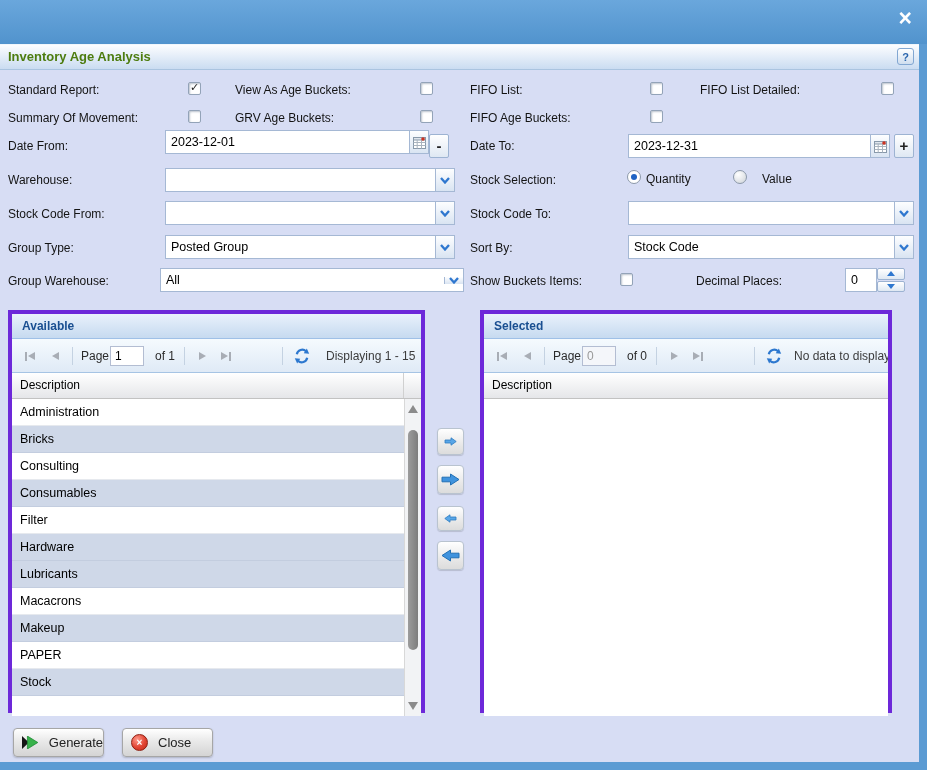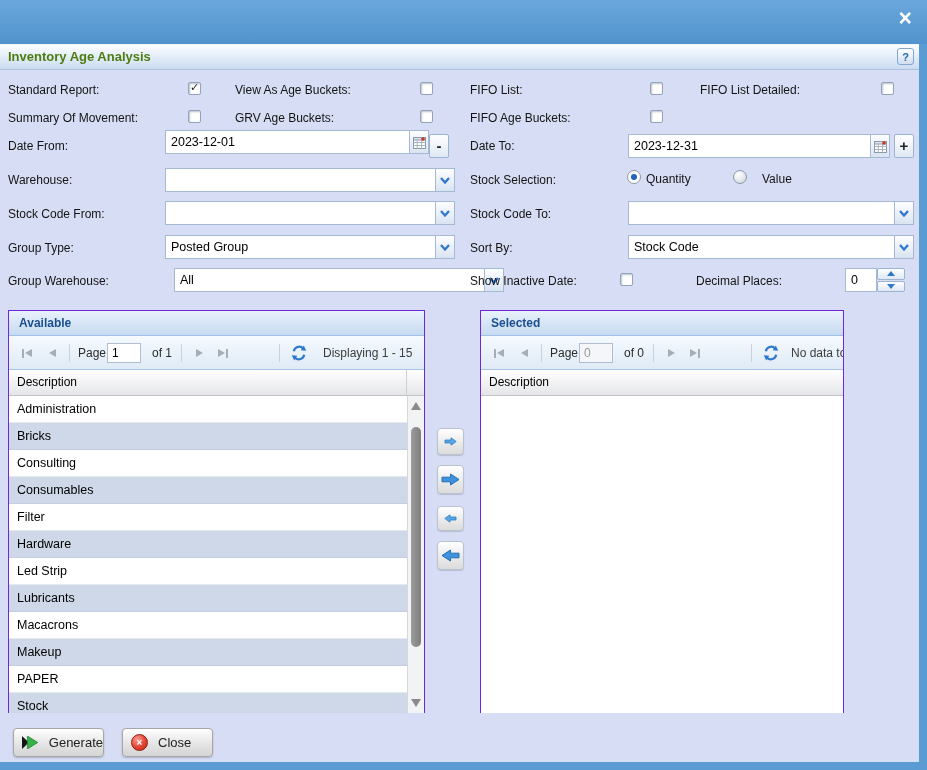--- a/index.html
+++ b/index.html
@@ -54,24 +54,24 @@
 
   .spinner { position:absolute; width:28px; height:24px; display:flex; flex-direction:column; gap:1px; }
   .spinbtn { flex:1; border:1px solid #9db3d2; border-radius:2px; background:linear-gradient(#ffffff,#dfe8f3);
     display:flex; align-items:center; justify-content:center; box-sizing:border-box; cursor:pointer; }
   .tri-up { width:0; height:0; border-left:4px solid transparent; border-right:4px solid transparent;
     border-bottom:5px solid #2f77cf; }
   .tri-down { width:0; height:0; border-left:4px solid transparent; border-right:4px solid transparent;
     border-top:5px solid #2f77cf; }
 
   
-  .panel { position:absolute; top:310px; height:403px; border:1px solid #6d28d9; background:#fff;
+  .panel { position:absolute; top:310px; height:403px; border:4px solid #6d28d9; background:#fff;
     box-sizing:border-box; }
   #panel-available { left:8px; width:417px; }
-  #panel-selected { left:480px; width:364px; }
+  #panel-selected { left:480px; width:412px; }
   .panel-title { height:24px; background:linear-gradient(#e9f1fc,#c6daf0); border-bottom:1px solid #9fc0e7;
     font-size:12px; font-weight:bold; color:#1a4f91; line-height:24px; padding-left:10px; }
   .ptoolbar { position:relative; height:34px; background:linear-gradient(#f5fafe,#dfeaf6);
     border-bottom:1px solid #a6c4e4; overflow:hidden; white-space:nowrap; box-sizing:border-box; }
   .tb-item { position:absolute; top:7px; height:20px; display:flex; align-items:center; gap:1px; }
   .pgbtn { width:20px; justify-content:center; cursor:pointer; }
   .tri-l { width:0; height:0; border-top:4.5px solid transparent; border-bottom:4.5px solid transparent;
     border-right:7px solid #a8adb5; }
   .tri-r { width:0; height:0; border-top:4.5px solid transparent; border-bottom:4.5px solid transparent;
     border-left:7px solid #a8adb5; }
@@ -229,29 +229,29 @@
   <div class="tfield" style="left:628px; top:235px; width:286px;">
     <span class="combo-text">Stock Code</span>
     <span class="trigger">
       <svg width="10" height="7" viewBox="0 0 10 7">
           <path d="M1 1 L5 5.5 L9 1" stroke="#2f77cf" stroke-width="2.3" fill="none"></path>
         </svg>
     </span>
   </div>
 
   <div class="flabel" style="left:8px; top:274px;">Group Warehouse:</div>
-  <div class="tfield" style="left:174px; top:268px; width:330px;">
+  <div class="tfield" style="left:160px; top:268px; width:304px;align-items:center;">
     <span class="combo-text">All</span>
     <span class="trigger">
       <svg width="10" height="7" viewBox="0 0 10 7">
           <path d="M1 1 L5 5.5 L9 1" stroke="#2f77cf" stroke-width="2.3" fill="none"></path>
         </svg>
     </span>
   </div>
-  <div class="flabel" style="left:470px; top:274px;">Show Inactive Date:</div>
+  <div class="flabel" style="left:470px; top:274px;">Show Buckets Items:</div>
   <div class="cb" style="left:620px; top:273px;"></div>
   <div class="flabel" style="left:696px; top:274px;">Decimal Places:</div>
   <div class="tfield" style="left:845px; top:268px; width:32px;">
     <input value="0" style="">
   </div>
   <div class="spinner" style="left:877px; top:268px;">
     <span class="spinbtn">
         <span class="tri-up"></span>
       </span>
     <span class="spinbtn">
@@ -297,21 +297,20 @@
       <span class="colsep"></span>
     </div>
     <div class="gridbody">
       <div class="rows">
         <div class="grow">Administration</div>
         <div class="grow stripe">Bricks</div>
         <div class="grow">Consulting</div>
         <div class="grow stripe">Consumables</div>
         <div class="grow">Filter</div>
         <div class="grow stripe">Hardware</div>
-        <div class="grow">Led Strip</div>
         <div class="grow stripe">Lubricants</div>
         <div class="grow">Macacrons</div>
         <div class="grow stripe">Makeup</div>
         <div class="grow">PAPER</div>
         <div class="grow stripe">Stock</div>
 
       </div>
       <div class="vscroll">
         <span class="sb-up"></span>
         <span class="sb-thumb"></span>

